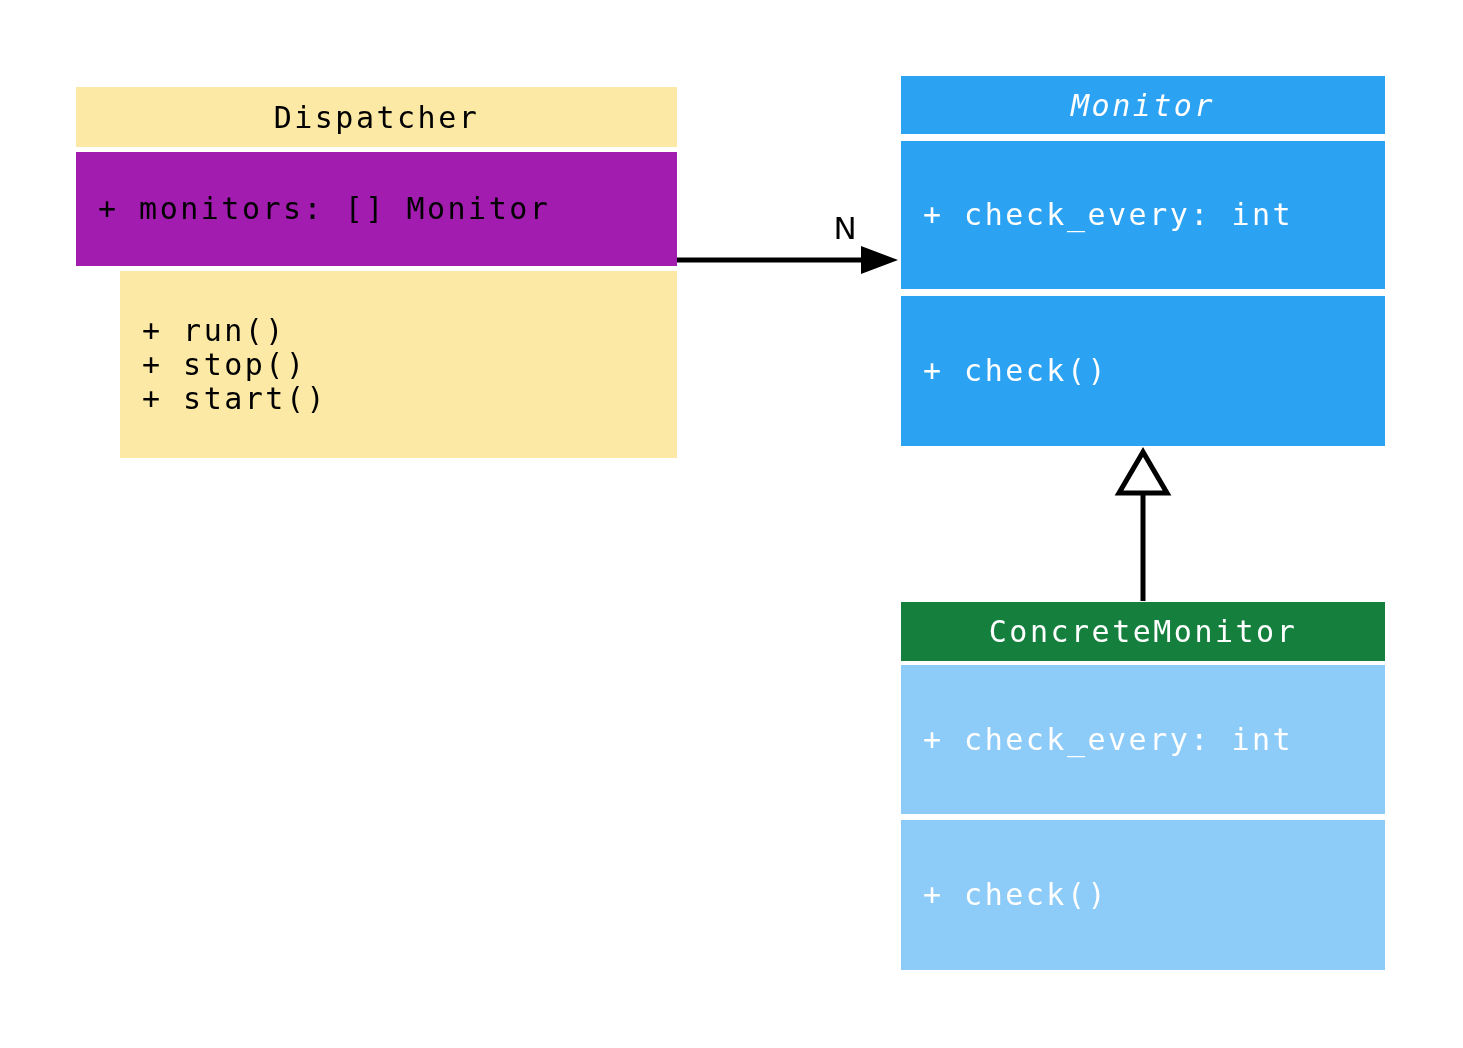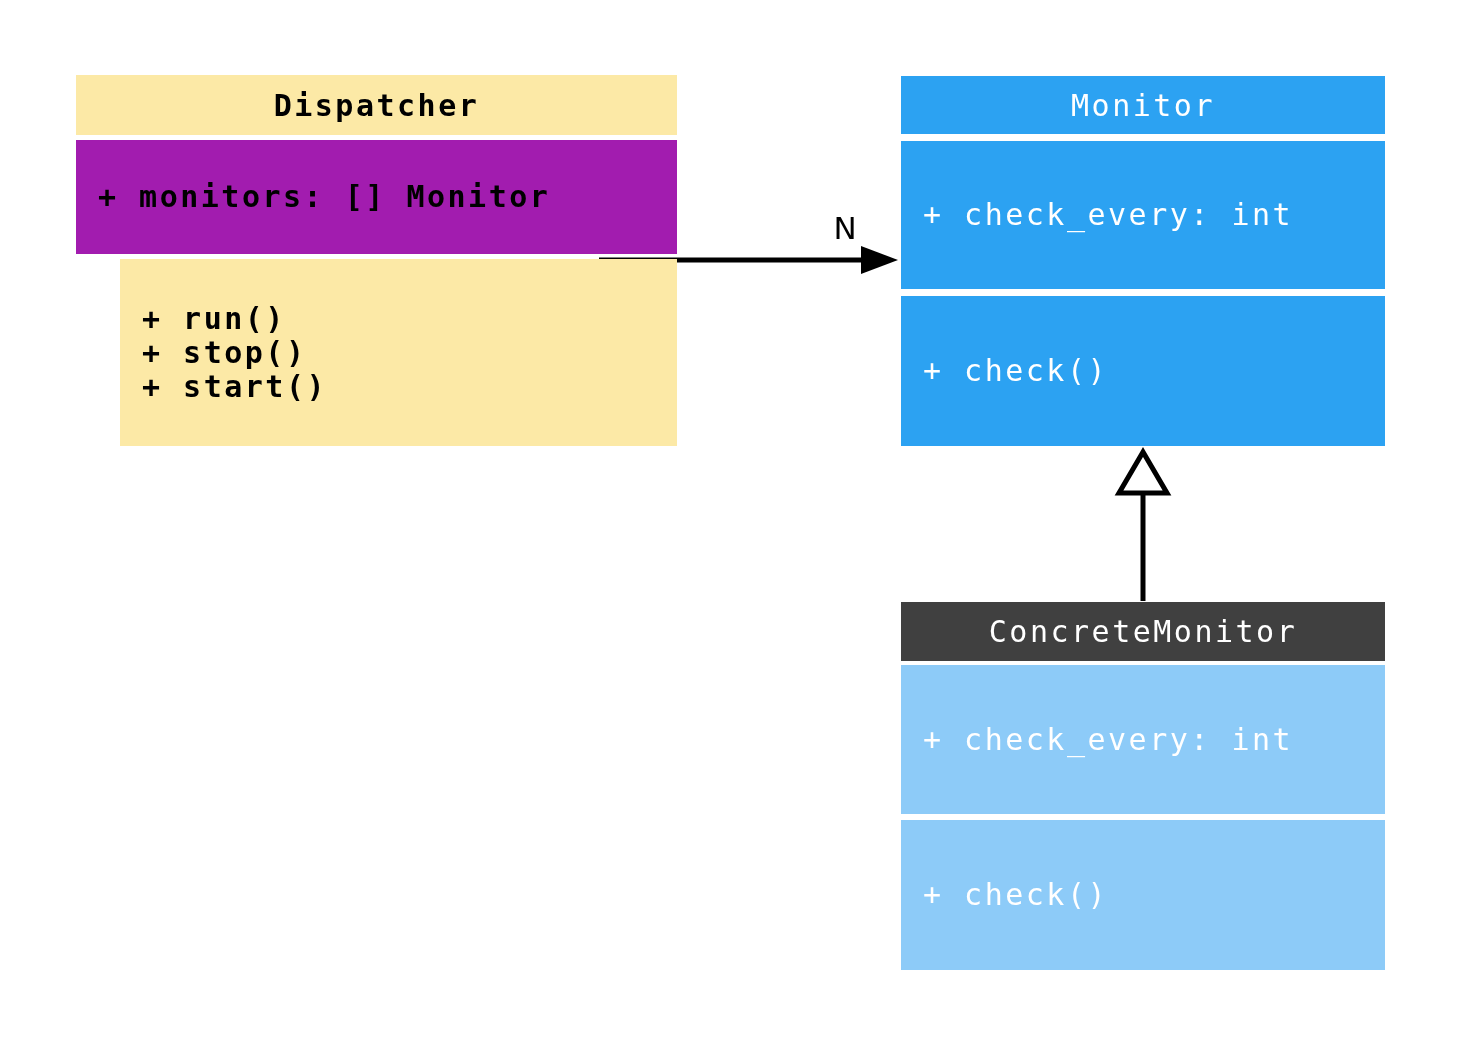--- a/index.html
+++ b/index.html
@@ -30,21 +30,21 @@
     justify-content: center;
   }
   .sec.body {
     display: flex;
     flex-direction: column;
     justify-content: center;
     padding-left: 22px;
     line-height: 34px;
   }
   
-  #class-dispatcher { left: 76px; top: 75px; width: 601px; height: 371px; font-weight: bold; }
+  #class-dispatcher { left: 76px; top: 87px; width: 601px; height: 371px; }
   #class-dispatcher .title   { height: 60px; }
   #class-dispatcher .attrs   { height: 114px; margin-top: 5px; }
   #class-dispatcher .methods { height: 187px; margin-top: 5px; }
   
   #class-monitor { left: 901px; top: 76px; width: 484px; height: 370px; }
   #class-monitor .title   { height: 58px; }
   #class-monitor .attrs   { height: 148px; margin-top: 7px; }
   #class-monitor .methods { height: 150px; margin-top: 7px; }
   
   #class-concretemonitor { left: 901px; top: 602px; width: 484px; height: 368px; }
@@ -88,31 +88,31 @@
       <div>+ monitors: [] Monitor</div>
     </div>
     <div class="sec body methods" style="background: rgb(252, 233, 166); margin-left: 44px;">
       <div>+ run()</div>
       <div>+ stop()</div>
       <div>+ start()</div>
     </div>
   </div>
 
   <div class="uml-class" id="class-monitor" style="color: rgb(255, 255, 255);">
-    <div class="sec title" style="background: rgb(44, 162, 242); ">Monitor</div>
+    <div class="sec title" style="background: rgb(44, 162, 242); font-style: italic;">Monitor</div>
     <div class="sec body attrs" style="background: rgb(44, 162, 242);">
       <div>+ check_every: int</div>
     </div>
     <div class="sec body methods" style="background: rgb(44, 162, 242);">
       <div>+ check()</div>
     </div>
   </div>
 
   <div class="uml-class" id="class-concretemonitor" style="color: rgb(255, 255, 255);">
-    <div class="sec title" style="background: #404040;">ConcreteMonitor</div>
+    <div class="sec title" style="background: #15803d;">ConcreteMonitor</div>
     <div class="sec body attrs" style="background: rgb(141, 203, 248);">
       <div>+ check_every: int</div>
     </div>
     <div class="sec body methods" style="background: rgb(141, 203, 248);">
       <div>+ check()</div>
     </div>
   </div>
 
 </div>
 

